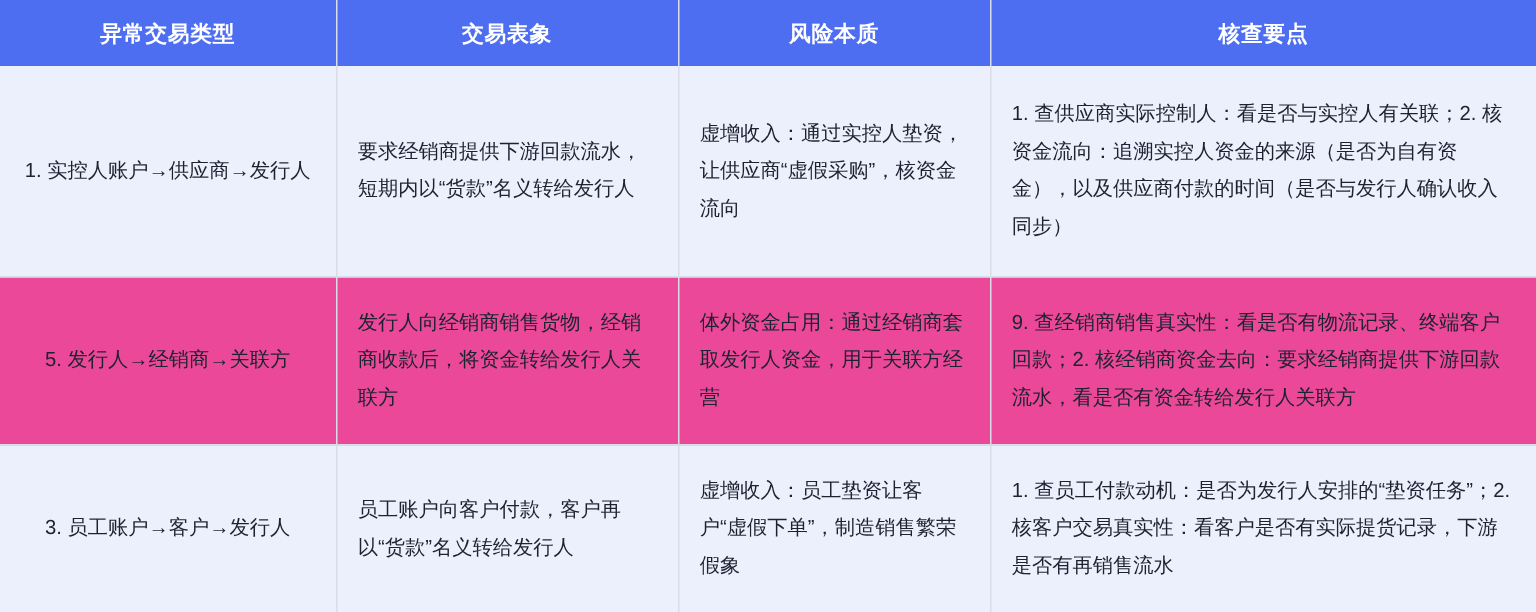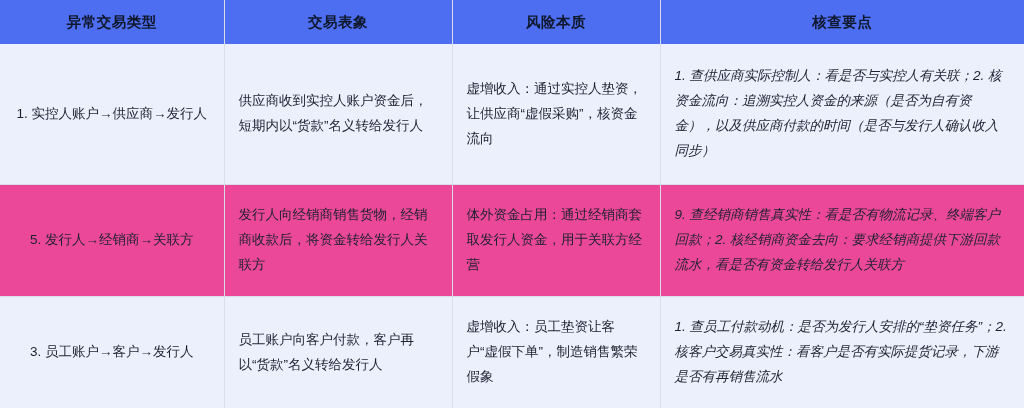--- a/index.html
+++ b/index.html
@@ -20,21 +20,21 @@
     overflow: hidden;
   }
   table.risk-table {
     border-collapse: collapse;
     table-layout: fixed;
     width: 1024px;
     height: 408px;
   }
   table.risk-table th {
     background: #4e6ef2;
-    color: #0f172a;
+    color: #ffffff;
     font-size: 14.5px;
     font-weight: bold;
     height: 42px;
     text-align: center;
     vertical-align: middle;
     border-right: 1px solid #d8dde8;
     letter-spacing: 0.5px;
   }
   table.risk-table th:last-child {
     border-right: none;
@@ -45,21 +45,20 @@
     color: #1c2230;
     line-height: 1.85;
     vertical-align: middle;
     border-right: 1px solid #d8dde8;
     border-bottom: 1px solid #d8dde8;
     padding: 10px 14px;
     box-sizing: border-box;
   }
   table.risk-table td:last-child {
     border-right: none;
-    font-style: italic;
   }
   table.risk-table tbody tr:last-child td {
     border-bottom: none;
   }
   tr.row-odd td {
     background: #eceffc;
   }
   tr.row-even td {
     background: #ec4899;
   }
@@ -90,21 +89,21 @@
       <tr>
         <th>异常交易类型</th>
         <th>交易表象</th>
         <th>风险本质</th>
         <th>核查要点</th>
       </tr>
     </thead>
     <tbody>
       <tr class="row-odd">
         <td class="cell-type">1. 实控人账户→供应商→发行人</td>
-        <td class="cell-text">供应商收到实控人账户资金后，短期内以“货款”名义转给发行人</td>
+        <td class="cell-text">要求经销商提供下游回款流水，短期内以“货款”名义转给发行人</td>
         <td class="cell-text">虚增收入：通过实控人垫资，让供应商“虚假采购”，核资金流向</td>
         <td class="cell-text">1. 查供应商实际控制人：看是否与实控人有关联；2. 核资金流向：追溯实控人资金的来源（是否为自有资金），以及供应商付款的时间（是否与发行人确认收入同步）</td>
       </tr>
       <tr class="row-even">
         <td class="cell-type">5. 发行人→经销商→关联方</td>
         <td class="cell-text">发行人向经销商销售货物，经销商收款后，将资金转给发行人关联方</td>
         <td class="cell-text">体外资金占用：通过经销商套取发行人资金，用于关联方经营</td>
         <td class="cell-text">9. 查经销商销售真实性：看是否有物流记录、终端客户回款；2. 核经销商资金去向：要求经销商提供下游回款流水，看是否有资金转给发行人关联方</td>
       </tr>
       <tr class="row-odd">

